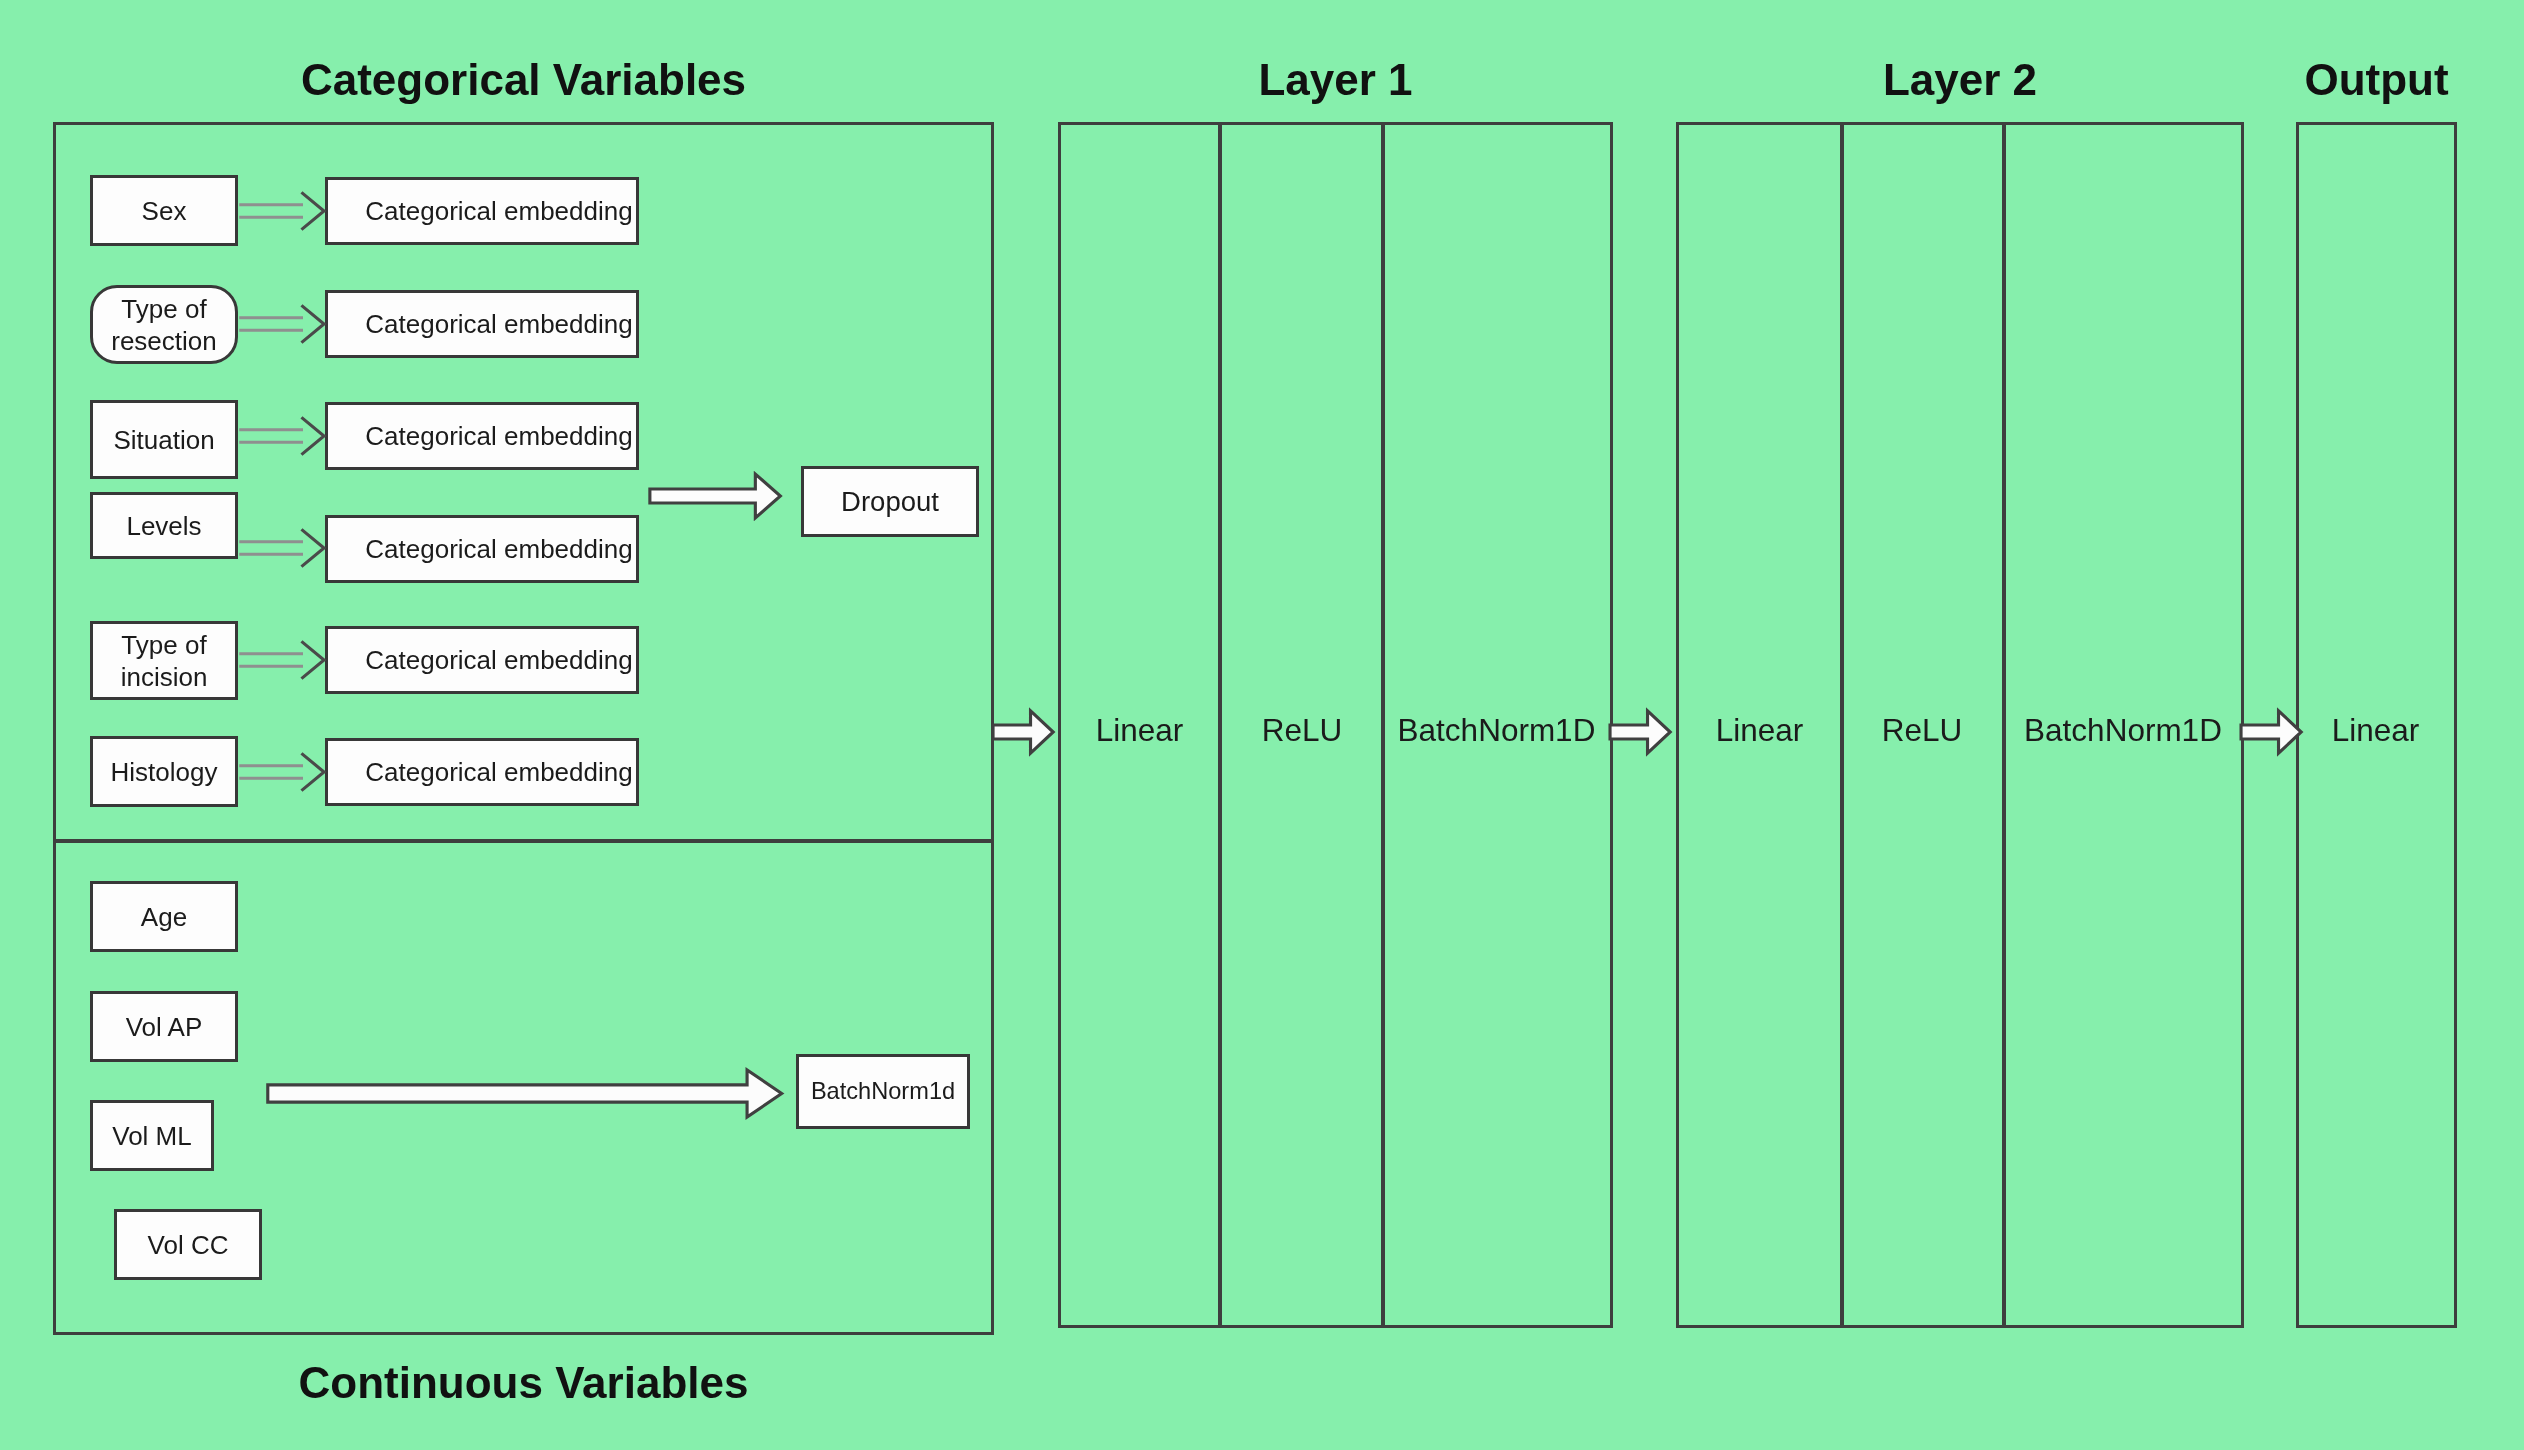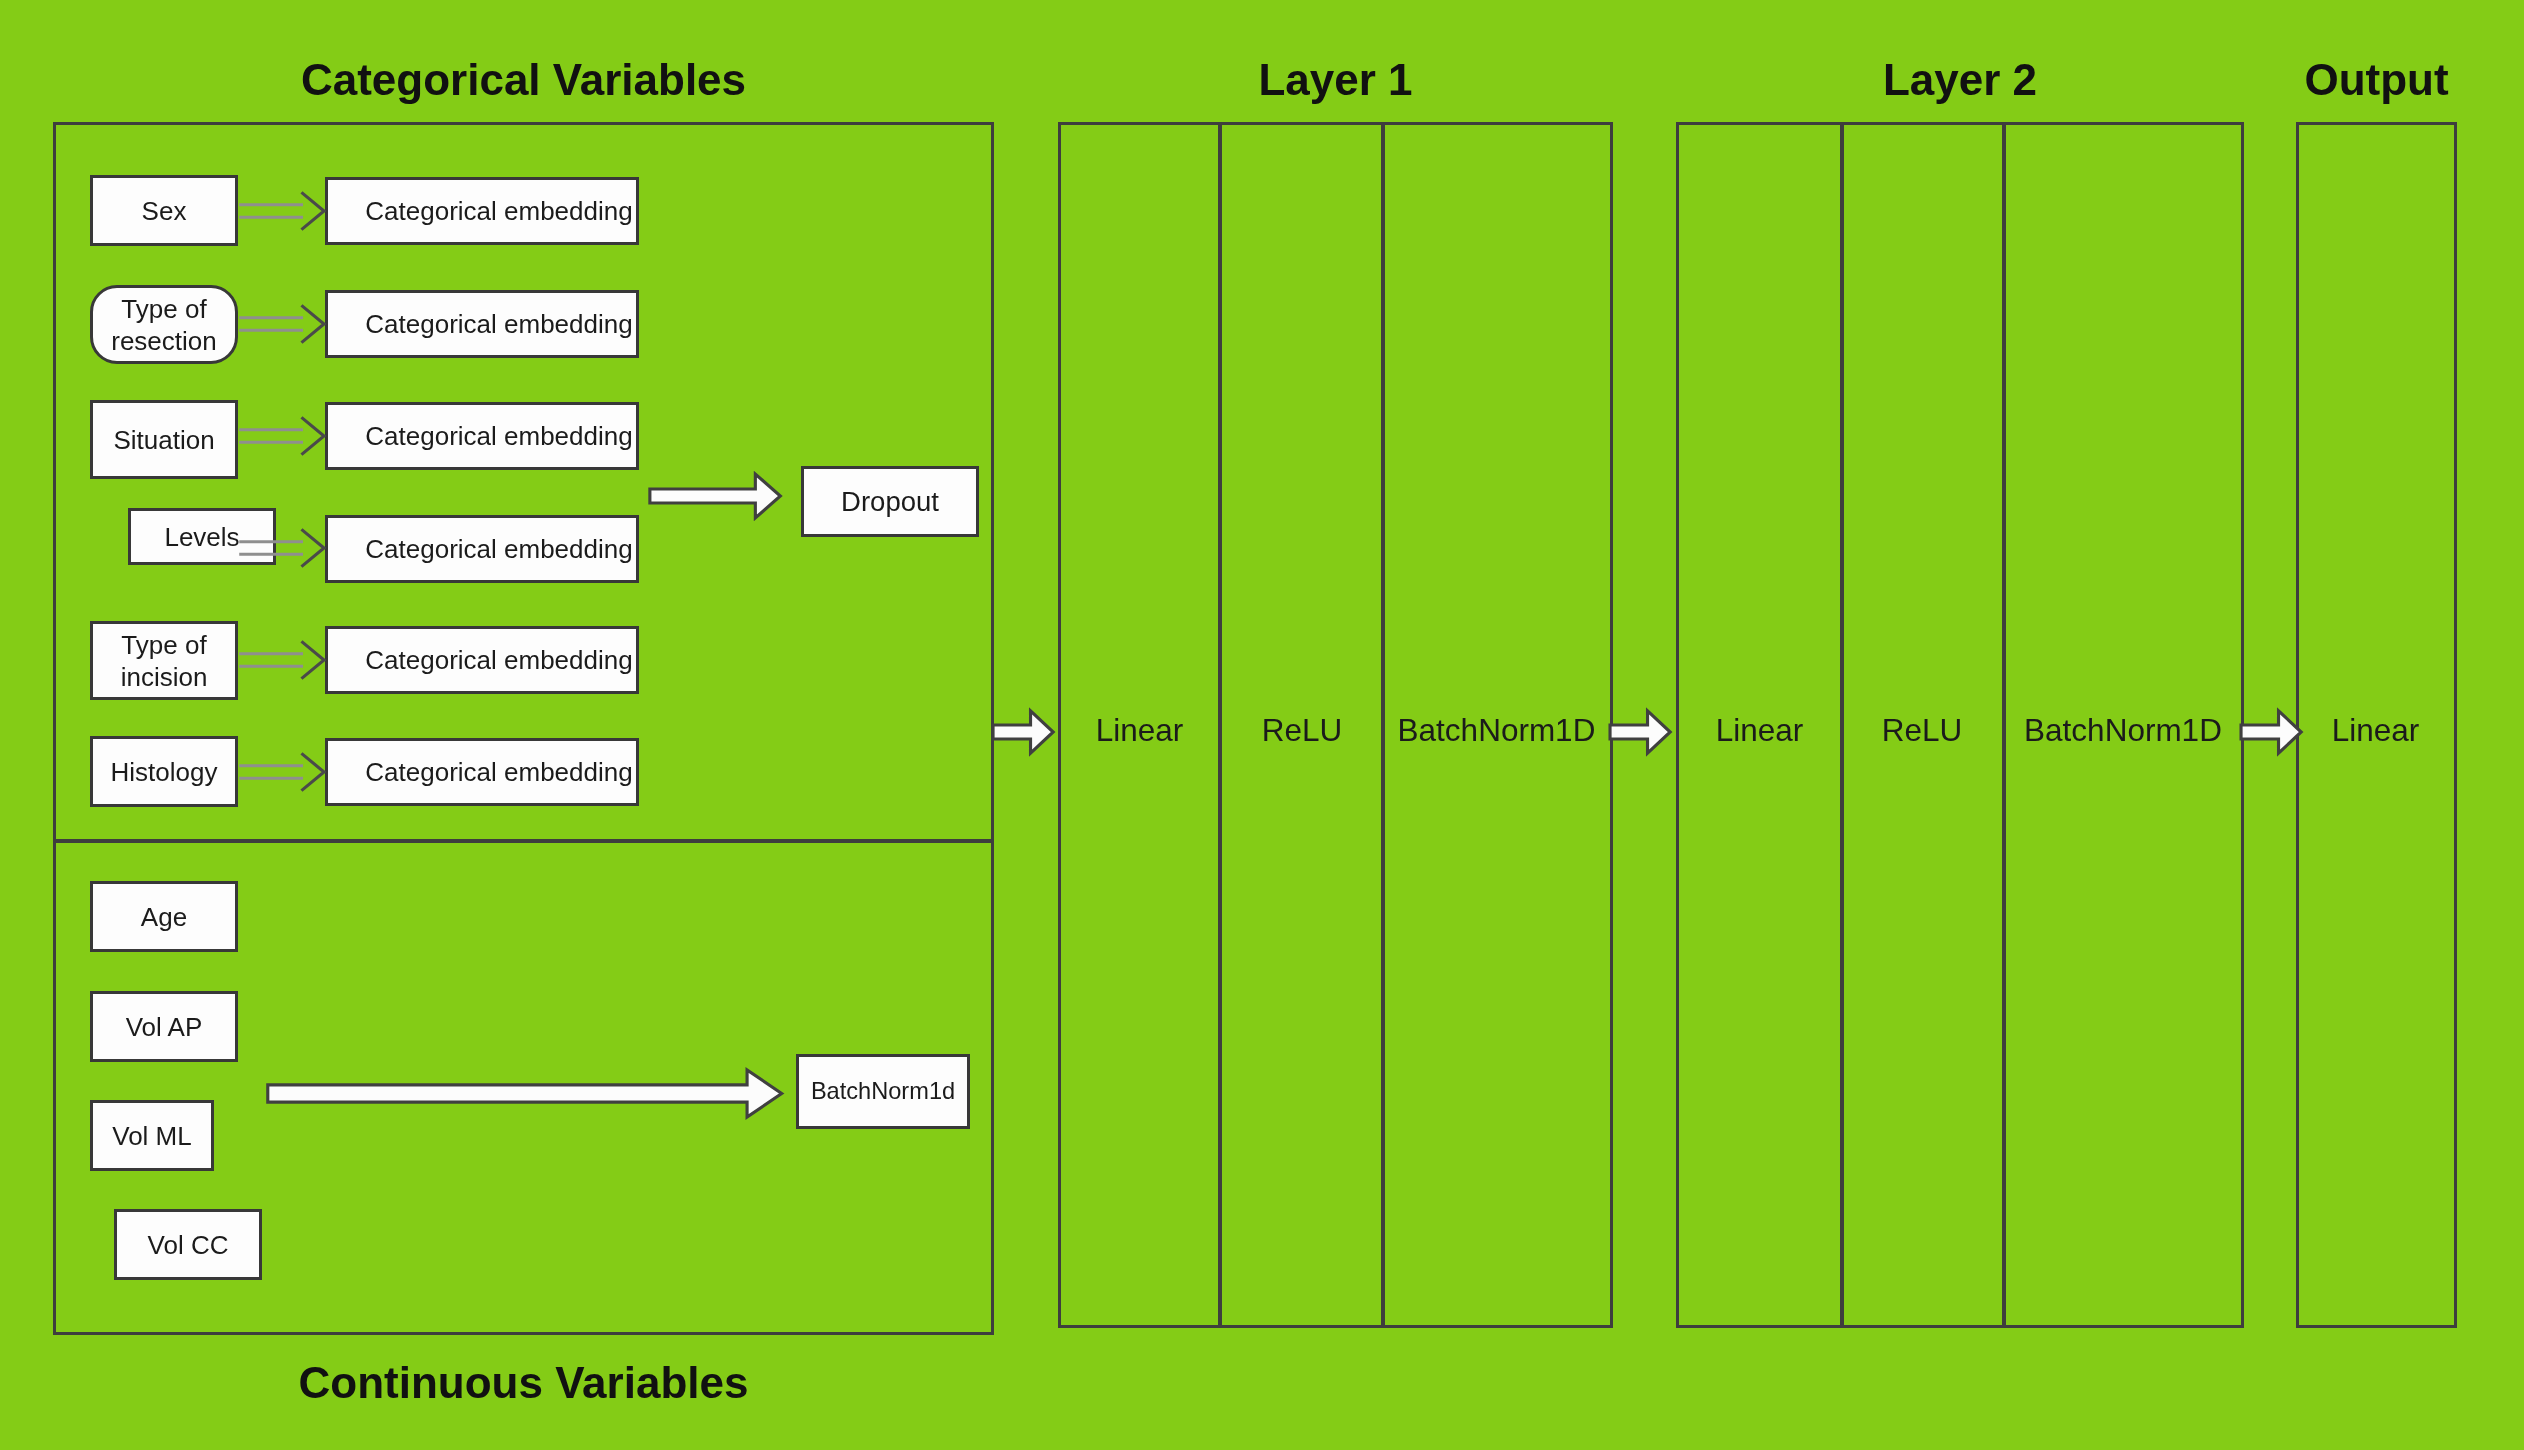--- a/index.html
+++ b/index.html
@@ -1,16 +1,16 @@
 <!DOCTYPE html>
 <html style="font-size:12.6px"><head>
 <meta charset="utf-8">
 <style>
   html,body{margin:0;padding:0;background:#fcfcfc;}
-  .canvas{position:relative;width:2525px;height:1450px;background:#84cc16;
+  .canvas{position:relative;width:2525px;height:1450px;background:#86efac;
           font-family:"Liberation Sans",sans-serif;color:#1b1b1b;overflow:hidden;}
   .hdr{position:absolute;font-weight:bold;font-size:44px;line-height:49px;text-align:center;
        color:#111;white-space:nowrap;}
   .block{position:absolute;border:3.9px solid #3e3e3e;box-sizing:border-box;background:transparent;}
   .vdiv{position:absolute;top:0;bottom:0;width:3.9px;background:#3e3e3e;}
   .hdiv{position:absolute;left:0;right:0;height:3.9px;background:#3e3e3e;}
   .col-label{position:absolute;top:585px;font-size:31.5px;line-height:41px;text-align:center;
              color:#1b1b1b;}
   .box{position:absolute;border:3.1px solid #383838;box-sizing:border-box;background:#fdfdfd;
        display:flex;align-items:center;justify-content:center;text-align:center;}
@@ -69,21 +69,21 @@
       <span>Categorical embedding</span>
     </div>
 
   <div class="box var" style="left:90px;top:400px;width:148px;height:79px;">
       <span>Situation</span>
     </div>
   <div class="box embed" style="left:325px;top:402px;width:314px;height:68px;">
       <span>Categorical embedding</span>
     </div>
 
-  <div class="box var" style="left:90px;top:508px;width:148px;height:57px;margin-left:38px;">
+  <div class="box var" style="left:90px;top:492px;width:148px;height:67px;">
       <span>Levels</span>
     </div>
   <div class="box embed" style="left:325px;top:515px;width:314px;height:68px;">
       <span>Categorical embedding</span>
     </div>
 
   <div class="box var" style="left:90px;top:621px;width:148px;height:79px;">
       <span>Type of incision</span>
     </div>
   <div class="box embed" style="left:325px;top:626px;width:314px;height:68px;">

